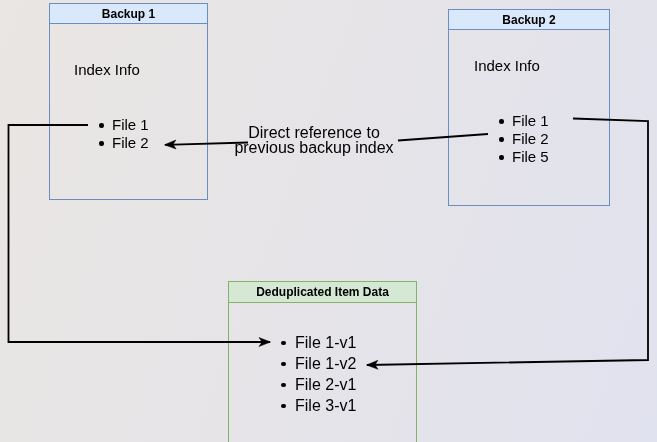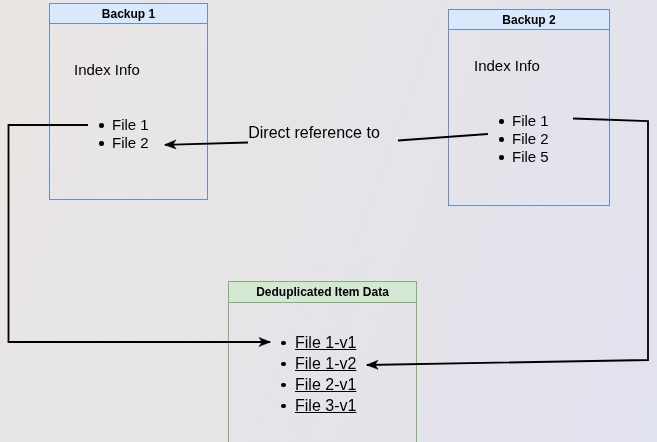--- a/index.html
+++ b/index.html
@@ -68,21 +68,21 @@
     border-radius: 50%;
     background: #000;
   }
   .blue ul.file-list { font-size: 15px; line-height: 18px; }
   .blue ul.file-list li { padding-left: 13px; }
   .blue ul.file-list li::before { top: 7px; }
   #backup1-box ul.file-list { left: 49px; top: 112px; }
   #backup2-box ul.file-list { left: 50px; top: 102px; }
 
   .green ul.file-list { font-size: 16px; line-height: 21px; }
-  .green ul.file-list li { padding-left: 14px; text-decoration: underline; }
+  .green ul.file-list li { padding-left: 14px; }
   .green ul.file-list li::before { top: 8.5px; }
   #dedup-box ul.file-list { left: 52px; top: 50px; }
 
   #connector-layer {
     position: absolute;
     left: 0; top: 0;
     width: 657px; height: 442px;
     z-index: 5;
     pointer-events: none;
   }
@@ -150,15 +150,16 @@
       <line x1="248" y1="142.5" x2="165" y2="144.8" marker-end="url(#arrowhead)"></line>
     </g>
 
     <polyline points="88,125 8.5,125 8.5,342 270,342" stroke="#000" stroke-width="1.8" fill="none" marker-end="url(#arrowhead)"></polyline>
 
     <polyline points="573,118.5 648,121 648,360 367,365" stroke="#000" stroke-width="1.8" fill="none" marker-end="url(#arrowhead)"></polyline>
   </svg>
 
   <div id="edge-label">
     <div>Direct reference to</div>
+    <div>previous backup index</div>
   </div>
 
 </div>
 
 </body></html>

